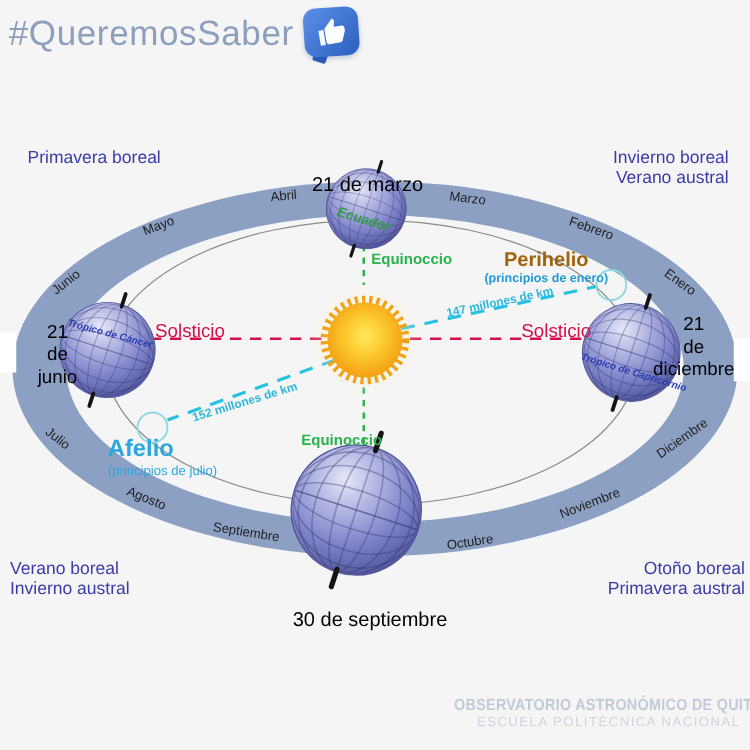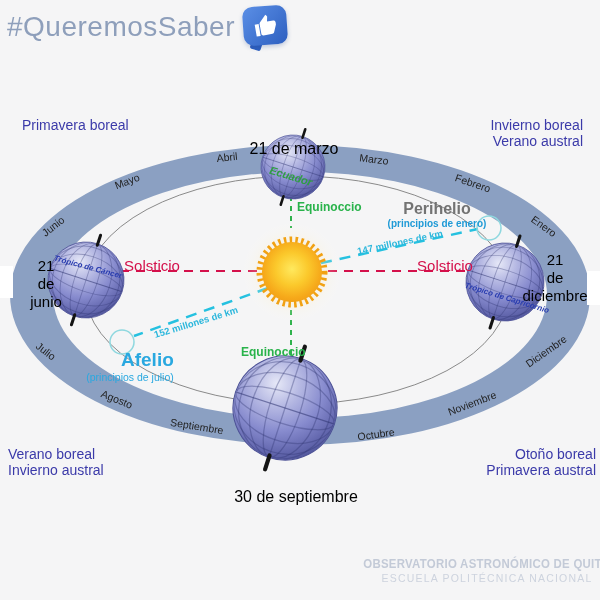--- a/index.html
+++ b/index.html
@@ -41,23 +41,23 @@
   .date-june{left:46px;top:284px;}
   .date-december{left:555px;top:278px;}
   
   .solsticio{font-size:15px;font-weight:500;color:#d4104b;transform:translate(-50%,-50%);white-space:nowrap;}
   .sol-left{left:152px;top:265px;}
   .sol-right{left:445px;top:265px;}
   .equinoccio{font-size:12px;font-weight:700;color:#29b34b;white-space:nowrap;}
   .eq-top{left:297px;top:200px;}
   .eq-bottom{left:241px;top:345px;}
   .peri{left:437px;top:214px;transform:translate(-50%,-50%);text-align:center;white-space:nowrap;}
-  .peri .t{font-size:16px;font-weight:700;color:#737373;}
+  .peri .t{font-size:16px;font-weight:700;color:#a16207;}
   .peri .s{font-size:10px;font-weight:700;color:#1f9ad6;}
-  .afe{left:130px;top:366px;transform:translate(-50%,-50%);text-align:right;white-space:nowrap;}
+  .afe{left:130px;top:366px;transform:translate(-50%,-50%);text-align:left;white-space:nowrap;}
   .afe .t{font-size:19px;font-weight:700;color:#29a8e0;}
   .afe .s{font-size:10.5px;font-weight:500;color:#29a8e0;}
   .dist{font-size:9.5px;font-weight:600;color:#2cb7dc;white-space:nowrap;}
   .dist-152{left:196px;top:322px;transform:translate(-50%,-50%) rotate(-17deg);}
   .dist-147{left:400px;top:242px;transform:translate(-50%,-50%) rotate(-12deg);}
   
   .globe-label{font-style:italic;font-weight:700;white-space:nowrap;}
   .gl-ecuador{left:291px;top:176px;font-size:11px;color:#2f9e43;transform:translate(-50%,-50%) rotate(17deg);}
   .gl-cancer{left:88px;top:267px;font-size:8px;color:#2a3db0;transform:translate(-50%,-50%) rotate(15deg);}
   .gl-capricorn{left:507px;top:298px;font-size:8px;color:#2a3db0;transform:translate(-50%,-50%) rotate(17deg);}

